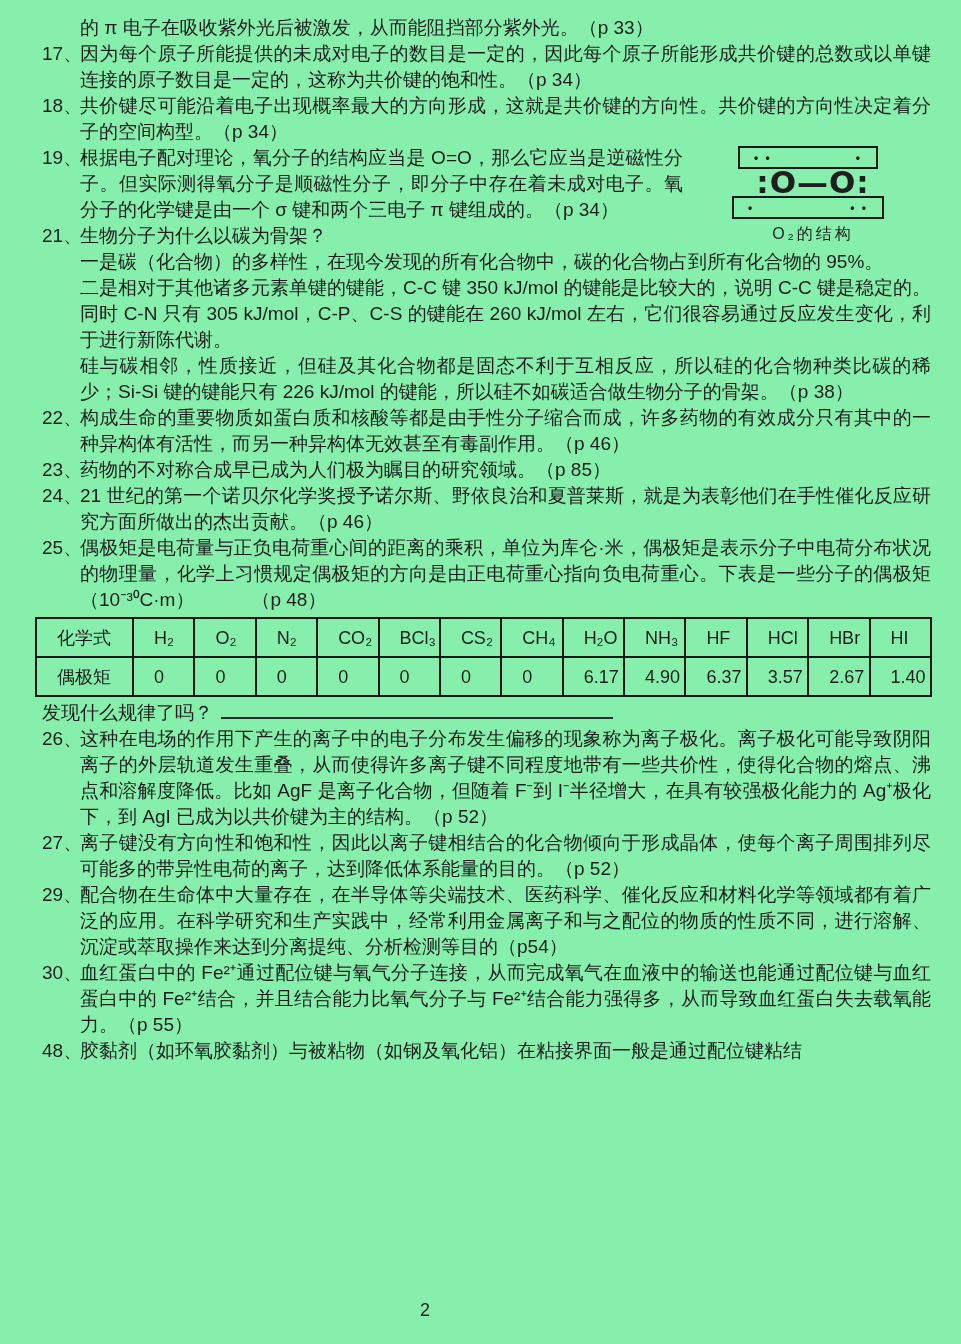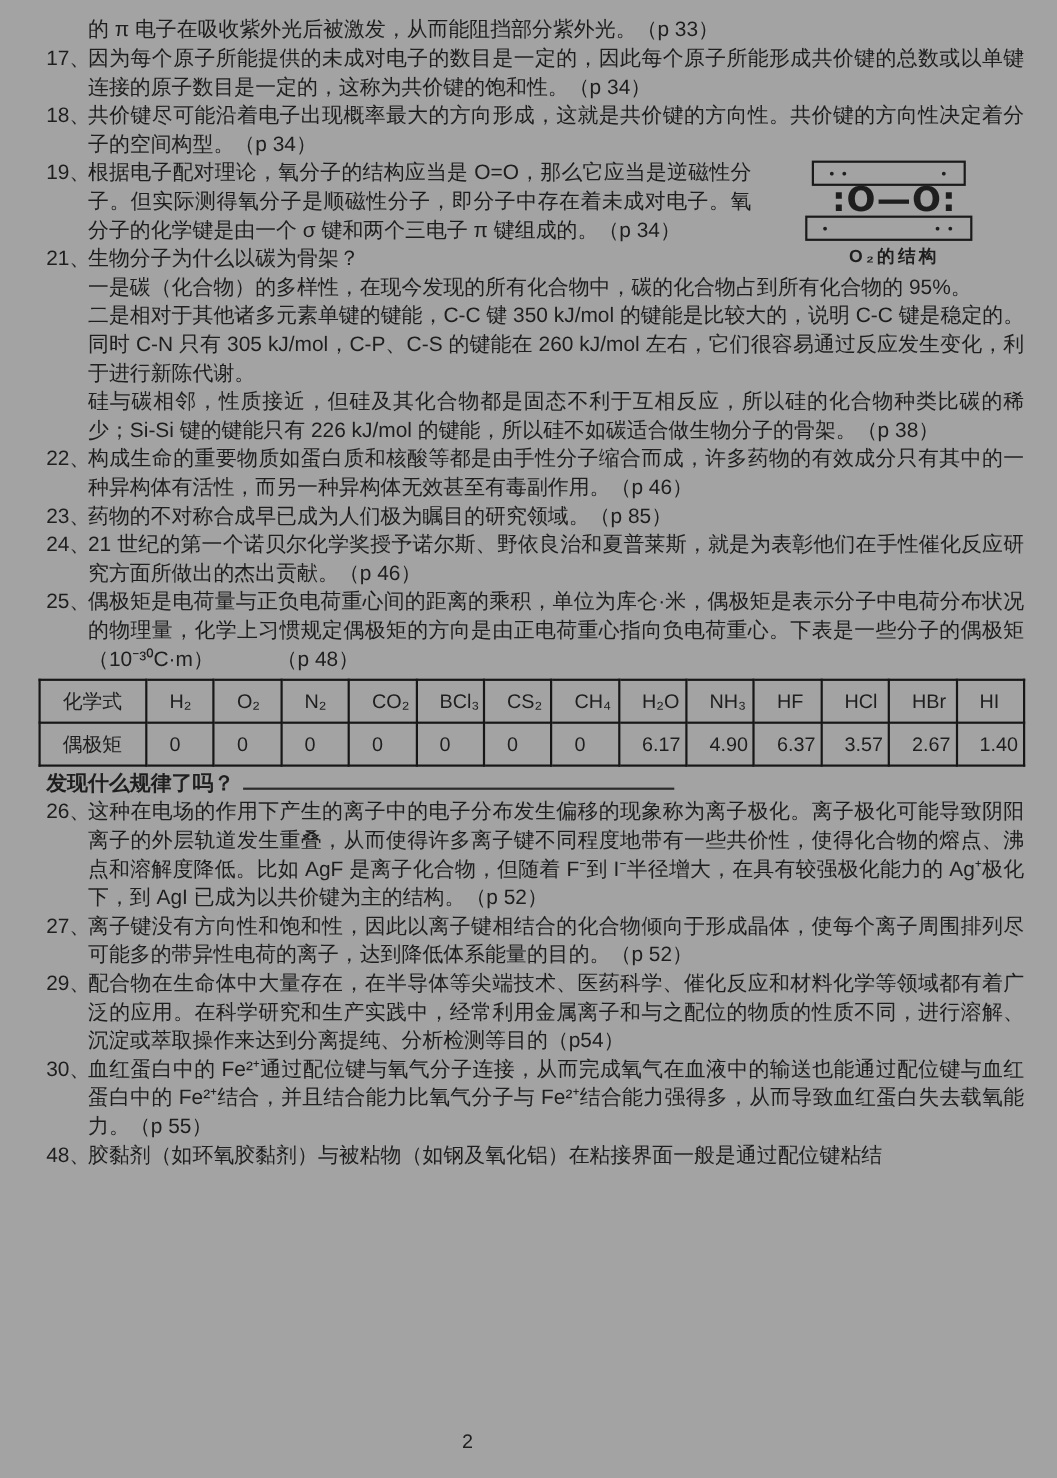--- a/index.html
+++ b/index.html
@@ -1,44 +1,44 @@
 <!DOCTYPE html>
 <html><head>
 <meta charset="utf-8">
 <style>
   html,body { margin:0; padding:0; background:#ffffff; }
   .page {
     width:961px; height:1344px; box-sizing:border-box;
     padding:15px 30px 0 42px; position:relative; overflow:hidden;
-    background:#a3a3a3; color:#1e1e1e;
+    background:#86efac; color:#1e1e1e;
     font-family:"Liberation Sans", sans-serif;
     font-size:19px; line-height:26px;
   }
   .item { position:relative; padding-left:38px; }
   .num  { position:absolute; left:0; top:0; white-space:nowrap; }
   .para { margin:0; text-align:justify; }
   .para:lang(en) { text-align:justify; }
 
   
   .figure { float:right; width:236px; height:104px; margin-left:12px; box-sizing:border-box; padding-top:1px; }
   .figcol { width:170px; margin:0 auto; text-align:center; }
   .fig-box { height:19px; border:2px solid #1a1a1a; display:flex; justify-content:space-between;
              align-items:center; padding:0 14px; font-size:12px; font-weight:bold; letter-spacing:2px; line-height:1; }
   .fig-box.top { margin-left:10px; margin-right:20px; }
   .fig-box.bottom { margin-left:4px; margin-right:14px; }
   .fig-mid { font-size:31px; font-weight:bold; line-height:27px; letter-spacing:1px;
              font-family:"DejaVu Sans", sans-serif; }
-  .fig-label { font-size:16px; font-weight:bold; letter-spacing:3px; margin-top:2px; text-align:center; }
+  .fig-label { font-size:16px; font-weight:normal; letter-spacing:3px; margin-top:2px; text-align:center; }
 
   
   .dipole-table { border-collapse:collapse; table-layout:fixed; width:897px; margin:4px 0 2px -7px; }
   .dipole-table td { border:2px solid #171717; height:37px; padding:0 2px 0 20px;
                      font-size:18px; text-align:left; overflow:hidden; white-space:nowrap; }
 
-  .qline { margin:3px 0 0 0;font-weight:bold; }
+  .qline { margin:3px 0 0 0; }
   .blank { display:inline-block; width:392px; height:15px; border-bottom:2px solid #2b2b2b;
            margin-left:8px; vertical-align:baseline; }
 
   .pagenum { position:absolute; left:385px; top:1297px; width:80px; text-align:center; font-size:18px; }
 </style>
 </head>
 <body>
 
 <div class="page">
 

